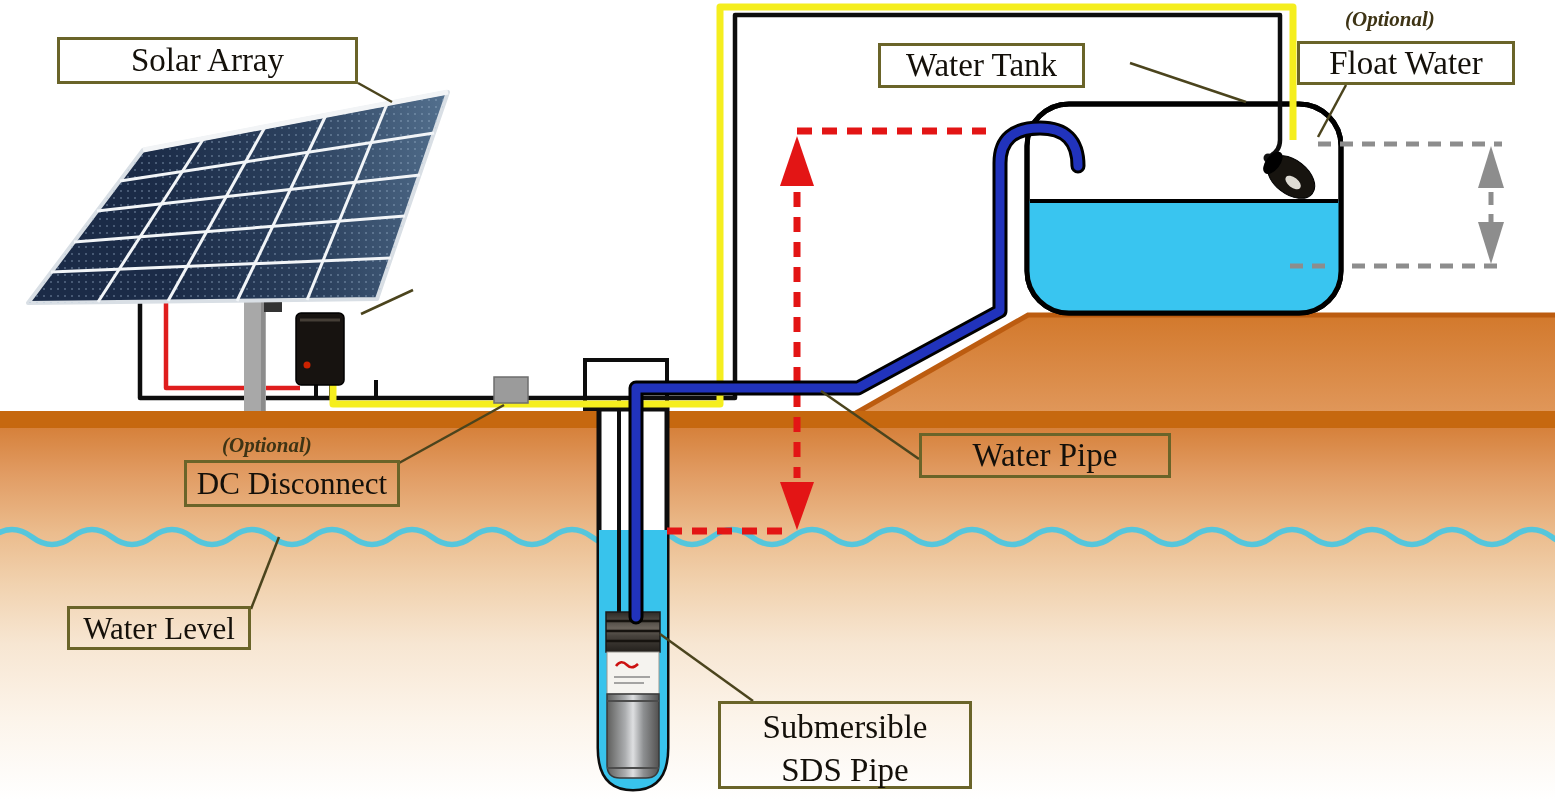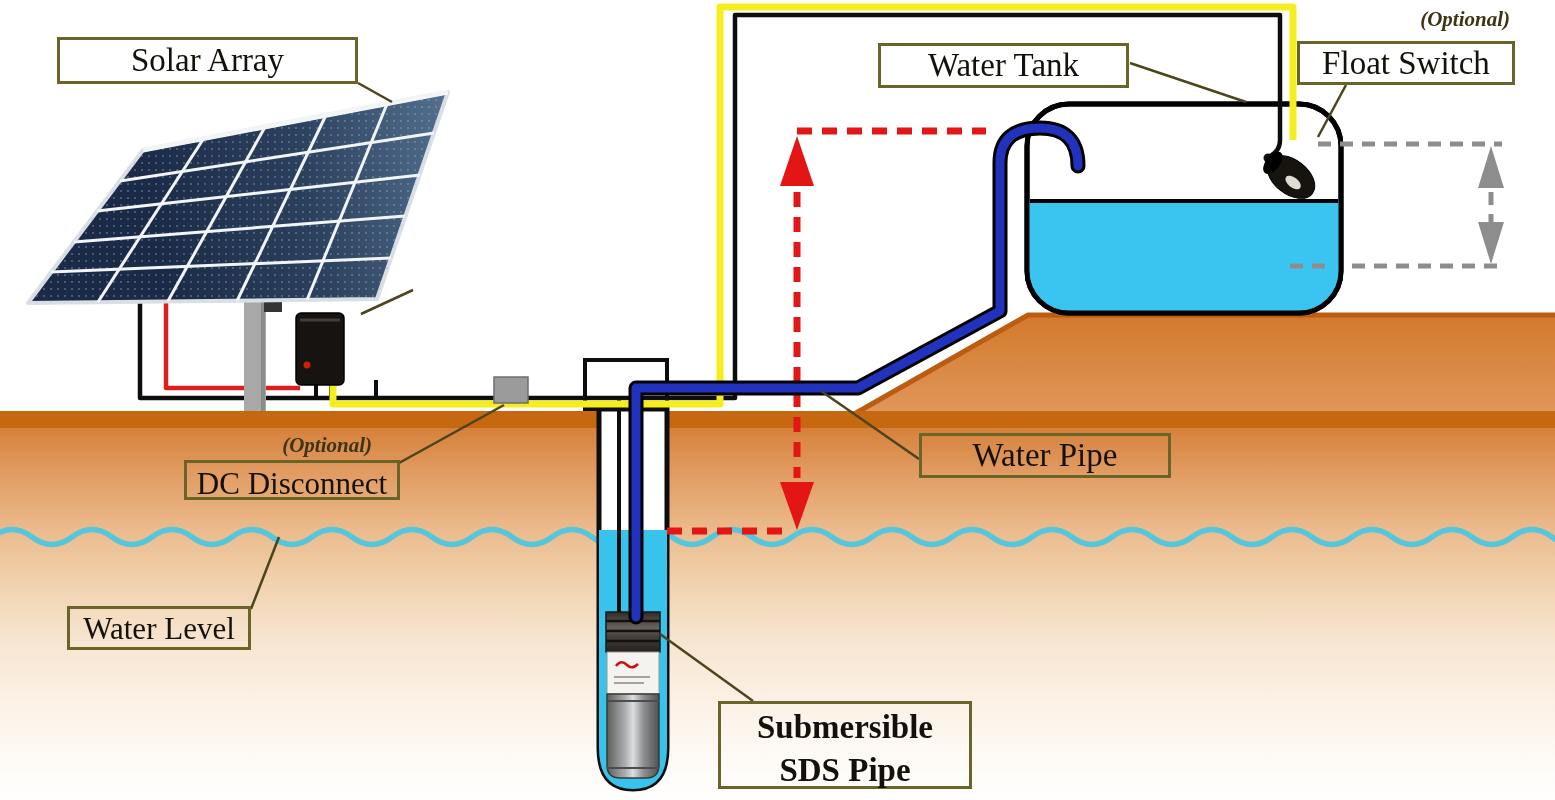--- a/index.html
+++ b/index.html
@@ -3,22 +3,22 @@
 <meta charset="utf-8">
 <style>
   html,body{margin:0;padding:0;background:#fff;}
   #stage{position:relative;width:1555px;height:800px;overflow:hidden;
          font-family:"Liberation Serif", serif;background:#ffffff;}
   #stage svg{position:absolute;left:0;top:0;}
   .lbl{position:absolute;border:3px solid #6A6429;color:#14100A;
        text-align:center;background:transparent;box-sizing:border-box;
        font-size:33px;white-space:nowrap;}
   .opt{position:absolute;color:#3E3415;font-style:italic;font-weight:bold;
-       font-size:21px;text-align:right;white-space:nowrap;}
-  .two-line{white-space:normal;line-height:43px;padding-top:2px;font-weight:bold;}
+       font-size:21px;text-align:left;white-space:nowrap;}
+  .two-line{white-space:normal;line-height:43px;padding-top:2px;}
 </style>
 </head>
 <body>
 
 <div id="stage">
 
 <svg width="1555" height="800" viewBox="0 0 1555 800">
   <defs>
     <linearGradient id="gGround" x1="0" y1="428" x2="0" y2="800" gradientUnits="userSpaceOnUse">
       <stop offset="0" stop-color="#D6813B"></stop>
@@ -177,29 +177,29 @@
     <line x1="399" y1="463" x2="504" y2="405"></line>
     <line x1="919" y1="459" x2="821" y2="391"></line>
     <line x1="251" y1="609" x2="279" y2="537"></line>
     <line x1="753" y1="701" x2="660" y2="634"></line>
   </g>
 </svg>
 
 <div class="lbl" style="left:57px;top:37px;width:301px;height:47px;line-height:41px;">Solar Array</div>
 
 
-<div class="lbl" style="left:878px;top:43px;width:251px;height:45px;line-height:39px;">Water Tank</div>
+<div class="lbl" style="left:878px;top:43px;width:207px;height:45px;line-height:39px;">Water Tank</div>
 
 <div class="opt" style="left:1345px;top:7px;width:165px;">(Optional)</div>
 
-<div class="lbl" style="left:1297px;top:41px;width:218px;height:44px;line-height:38px;">Float Switch</div>
+<div class="lbl" style="left:1297px;top:41px;width:218px;height:44px;line-height:38px;">Float Water</div>
 
 <div class="opt" style="left:222px;top:433px;width:150px;">(Optional)</div>
 
-<div class="lbl" style="left:184px;top:460px;width:216px;height:40px;line-height:41px;font-size:31px;">DC Disconnect</div>
+<div class="lbl" style="left:184px;top:460px;width:216px;height:47px;line-height:41px;font-size:31px;">DC Disconnect</div>
 
 <div class="lbl" style="left:919px;top:433px;width:252px;height:45px;line-height:39px;">Water Pipe</div>
 
 <div class="lbl" style="left:67px;top:606px;width:184px;height:44px;line-height:40px;font-size:31px;">Water Level</div>
 
 <div class="lbl two-line" style="left:718px;top:701px;width:254px;height:88px;">
   <span>Submersible</span><br>
   <span>SDS Pipe</span>
 </div>
 

